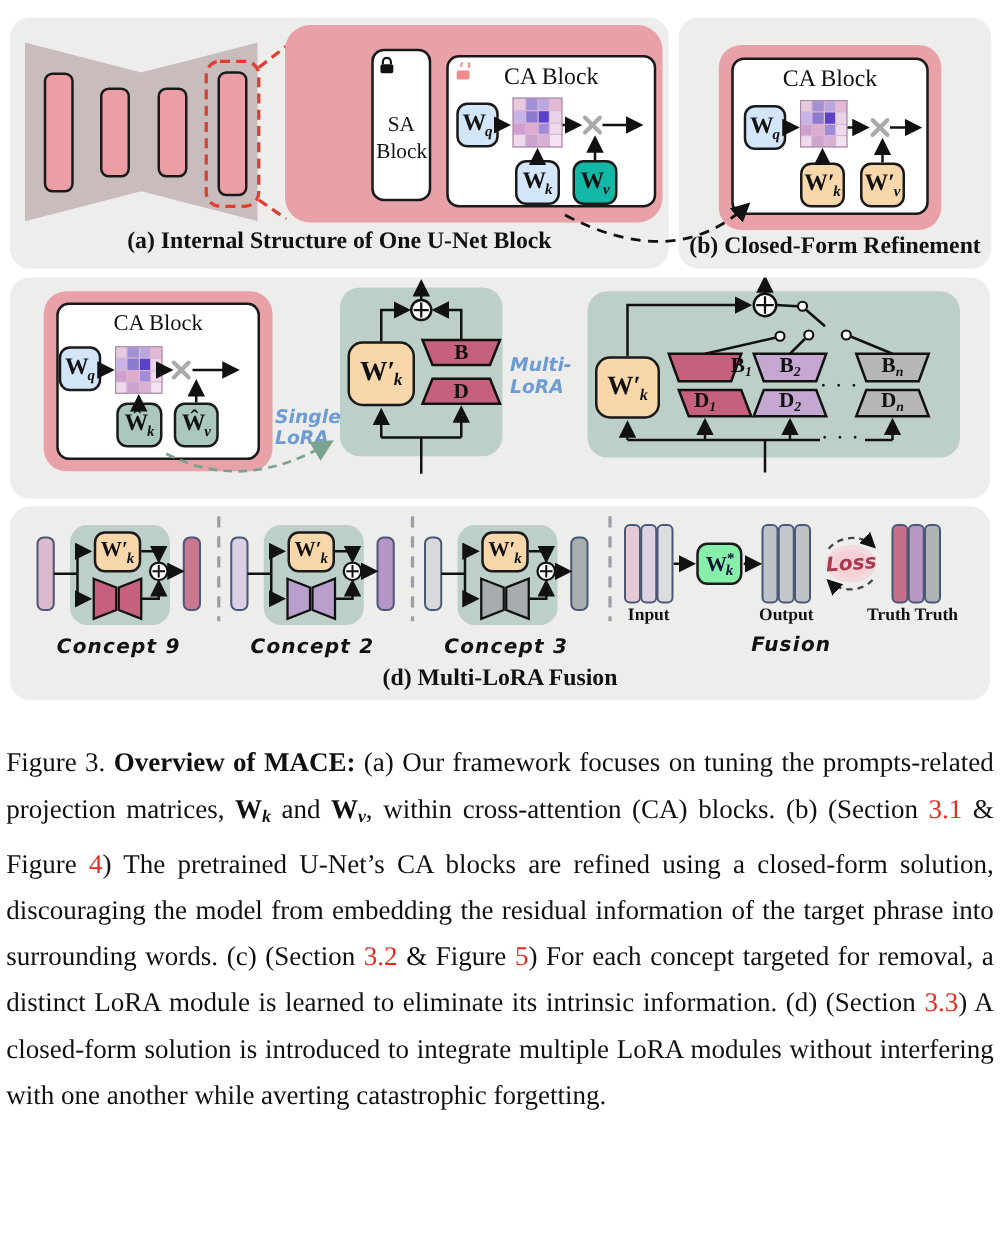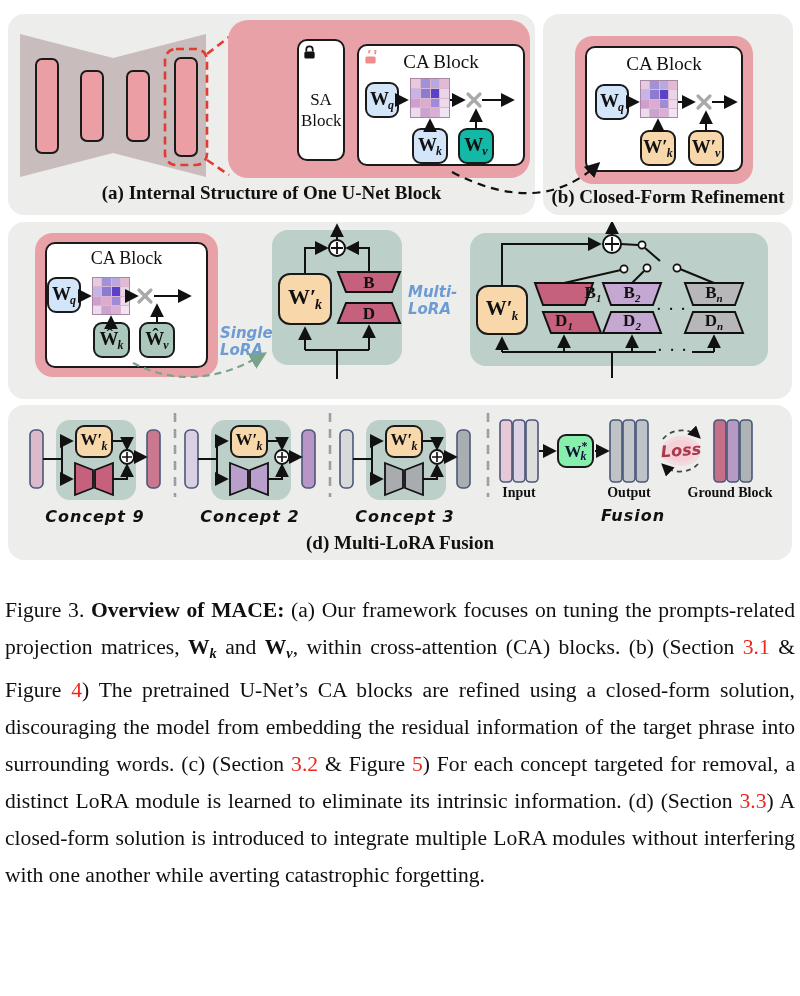--- a/index.html
+++ b/index.html
@@ -426,21 +426,21 @@
         <path d="M424,52 h10 M429,47 v10" stroke="#111" stroke-width="1.6" fill="none"></path>
       </g>
     </svg>
 
     <div class="concept-lab hand" style="left:22px;top:103px;width:130px;">Concept 9</div>
     <div class="concept-lab hand" style="left:177px;top:103px;width:130px;">Concept 2</div>
     <div class="concept-lab hand" style="left:332px;top:103px;width:130px;">Concept 3</div>
 
     <span class="barlab" style="left:511px;top:80px;">Input</span>
     <span class="barlab" style="left:621px;top:80px;">Output</span>
-    <span class="barlab" style="left:722px;top:80px;">Ground Block</span>
+    <span class="barlab" style="left:722px;top:80px;">Truth Truth</span>
     <span class="hand" style="position:absolute;left:673px;top:46px;transform:translate(-50%,-50%) rotate(-4deg);font-size:16px;color:#a93a4e;">Loss</span>
     <div class="concept-lab hand" style="left:560px;top:102px;width:130px;">Fusion</div>
 
     <div class="pcap" style="top:127px;">(d) Multi-LoRA Fusion</div>
   </div>
 
   <svg class="lay" width="800" height="996" viewBox="0 0 800 996" style="z-index:5;">
     <defs>
       <marker id="mo" viewBox="0 0 10 10" refX="8" refY="5" markerWidth="7" markerHeight="7" orient="auto-start-reverse">
         <path d="M0,0 L10,5 L0,10 z" fill="#111"></path>

